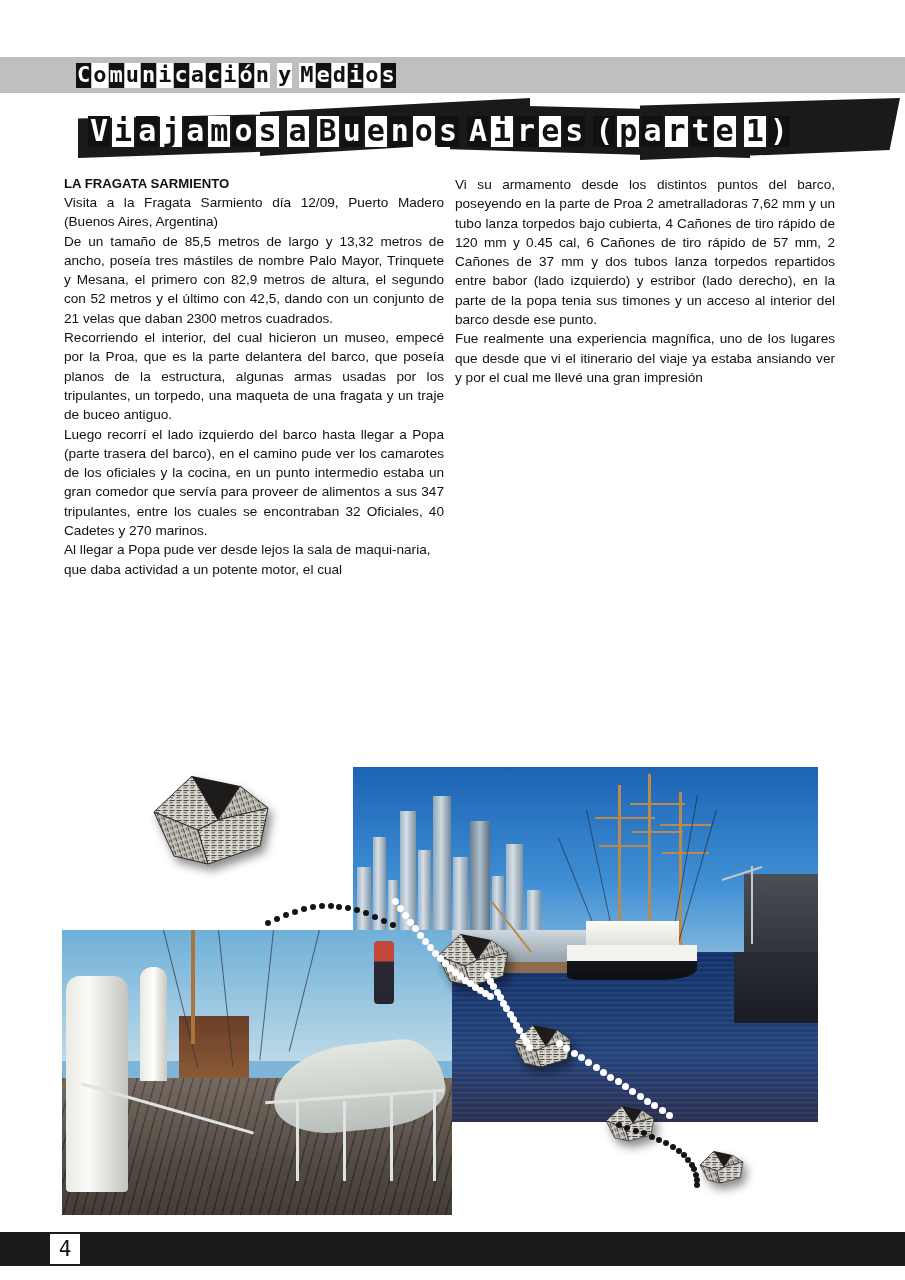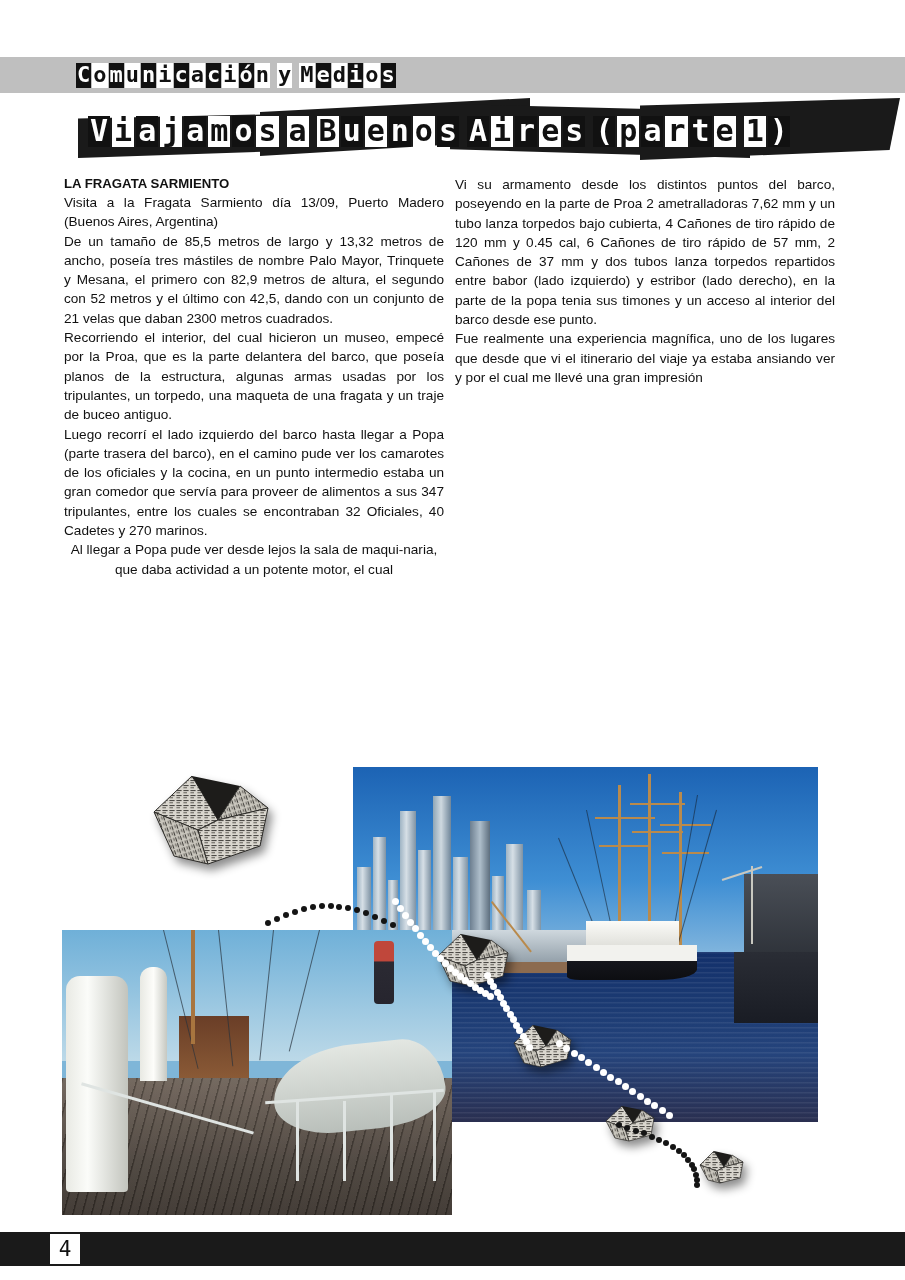--- a/index.html
+++ b/index.html
@@ -68,21 +68,21 @@
     font-size:13.6px;line-height:19.3px;color:#111;
     text-align:justify;
   }
   .col-left{left:64px;}
   .col-right{left:455px;}
   .kicker{
     font-weight:bold;font-size:13.2px;line-height:18px;
     margin:0 0 0 0;text-align:left;
   }
   .col p{margin:0;text-align:justify;}
-  .col p.lastline, .col p.noj{text-align:center;}
+  .col p.lastline, .col p.noj{text-align:left;}
   .byline{font-style:italic;}
 
   
   .collage{position:absolute;left:0;top:740px;width:905px;height:490px;}
 
   .photo{position:absolute;overflow:hidden;box-shadow:0 0 0 0 rgba(0,0,0,0);}
 
   
   .photo-main{
     left:353px;top:27px;width:465px;height:355px;
@@ -177,21 +177,21 @@
     <div class="blk blk4"></div>
   </div>
   <div class="headline-text">
     <span class="ransom"><span class="ch">V</span><span class="ch inv">i</span><span class="ch">a</span><span class="ch inv">j</span><span class="ch">a</span><span class="ch inv">m</span><span class="ch">o</span><span class="ch inv">s</span><span class="sp"></span><span class="ch inv">a</span><span class="sp"></span><span class="ch inv">B</span><span class="ch">u</span><span class="ch inv">e</span><span class="ch">n</span><span class="ch inv">o</span><span class="ch">s</span><span class="sp"></span><span class="ch">A</span><span class="ch inv">i</span><span class="ch">r</span><span class="ch inv">e</span><span class="ch">s</span><span class="sp"></span><span class="ch">(</span><span class="ch inv">p</span><span class="ch">a</span><span class="ch inv">r</span><span class="ch">t</span><span class="ch inv">e</span><span class="sp"></span><span class="ch inv">1</span><span class="ch">)</span></span>
   </div>
 
   <div class="article">
 
     <div class="col col-left">
       <p class="kicker">LA FRAGATA SARMIENTO</p>
-      <p>Visita a la Fragata Sarmiento día 13/09, Puerto Madero (Buenos Aires, Argentina)</p>
+      <p>Visita a la Fragata Sarmiento día 12/09, Puerto Madero (Buenos Aires, Argentina)</p>
       <p>De un tamaño de 85,5 metros de largo y 13,32 metros de ancho, poseía tres mástiles de nombre Palo Mayor, Trinquete y Mesana, el primero con 82,9 metros de altura, el segundo con 52 metros y el último con 42,5, dando con un conjunto de 21 velas que daban 2300 metros cuadrados.</p>
       <p> Recorriendo el interior, del cual hicieron un museo, empecé por  la Proa, que es la parte delantera del barco, que poseía planos de la estructura, algunas armas usadas por los tripulantes, un torpedo, una maqueta de una fragata y un traje de buceo antiguo.</p>
       <p>Luego recorrí el lado izquierdo del barco hasta llegar a Popa (parte trasera del barco), en el camino pude ver los camarotes de los oficiales y la cocina, en un punto intermedio estaba un gran comedor que servía para proveer de alimentos a sus 347 tripulantes, entre los cuales se encontraban 32 Oficiales, 40 Cadetes y 270 marinos.</p>
       <p class="noj"> Al llegar a Popa pude ver desde lejos la sala de maqui-naria, que daba actividad a un potente motor, el cual</p>
     </div>
 
     <div class="col col-right">
       <p>Vi su armamento desde los distintos puntos del barco, poseyendo en la parte de Proa 2 ametralladoras 7,62 mm y un tubo lanza torpedos bajo cubierta, 4 Cañones de tiro rápido de 120 mm y 0.45 cal, 6 Cañones de tiro rápido de 57 mm, 2 Cañones de 37 mm y dos tubos lanza torpedos repartidos entre babor (lado izquierdo) y estribor (lado derecho), en la parte de la popa tenia sus timones y un acceso al interior del barco desde ese punto.</p>
       <p>Fue realmente una experiencia magnífica, uno de los lugares que desde que vi el itinerario del viaje ya estaba ansiando ver y por el cual me llevé una gran impresión</p>
     </div>

